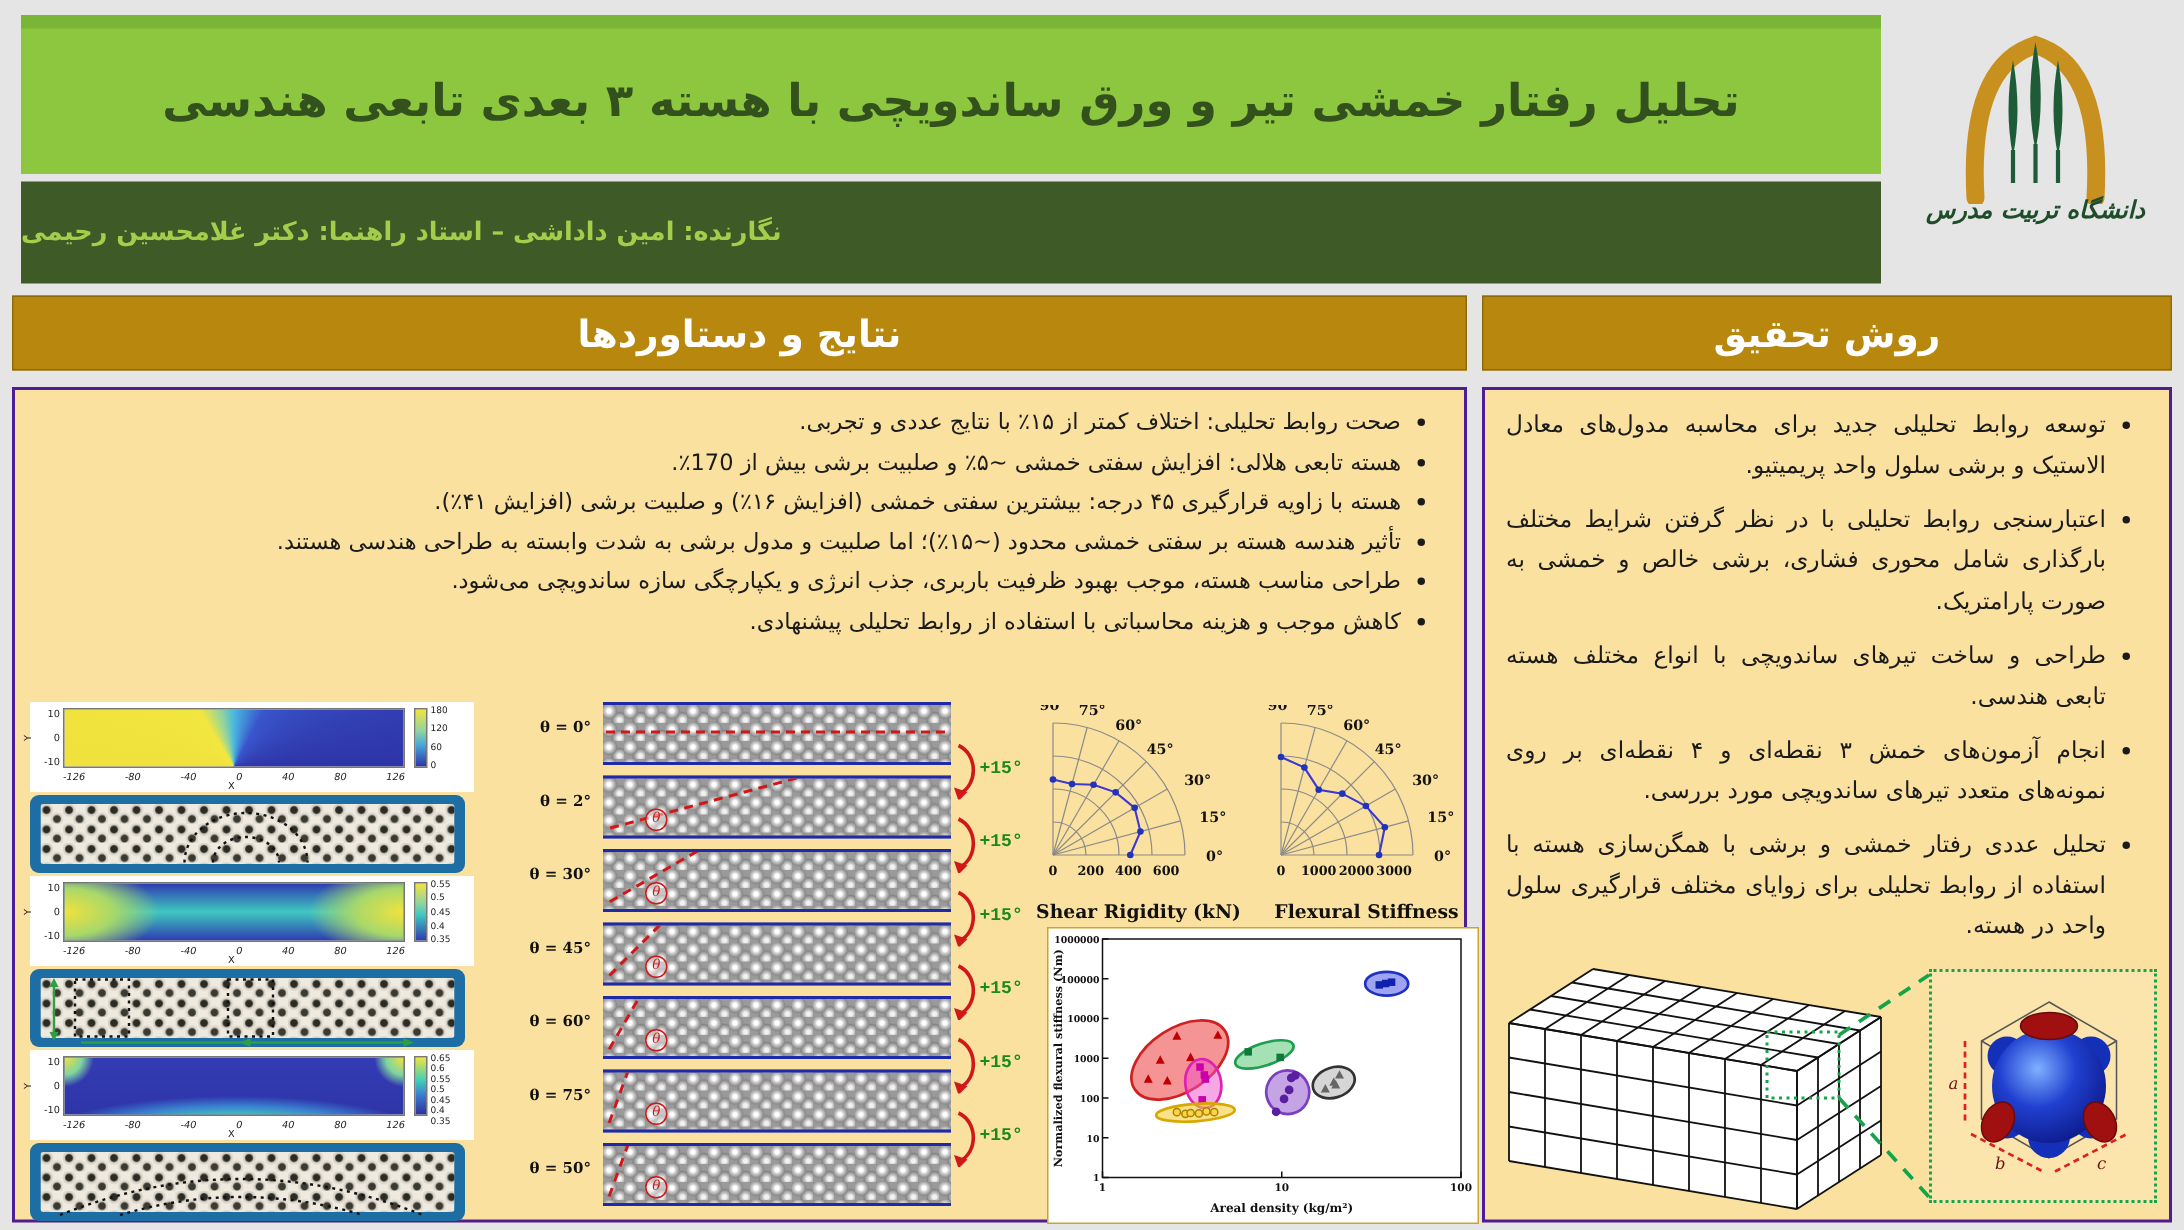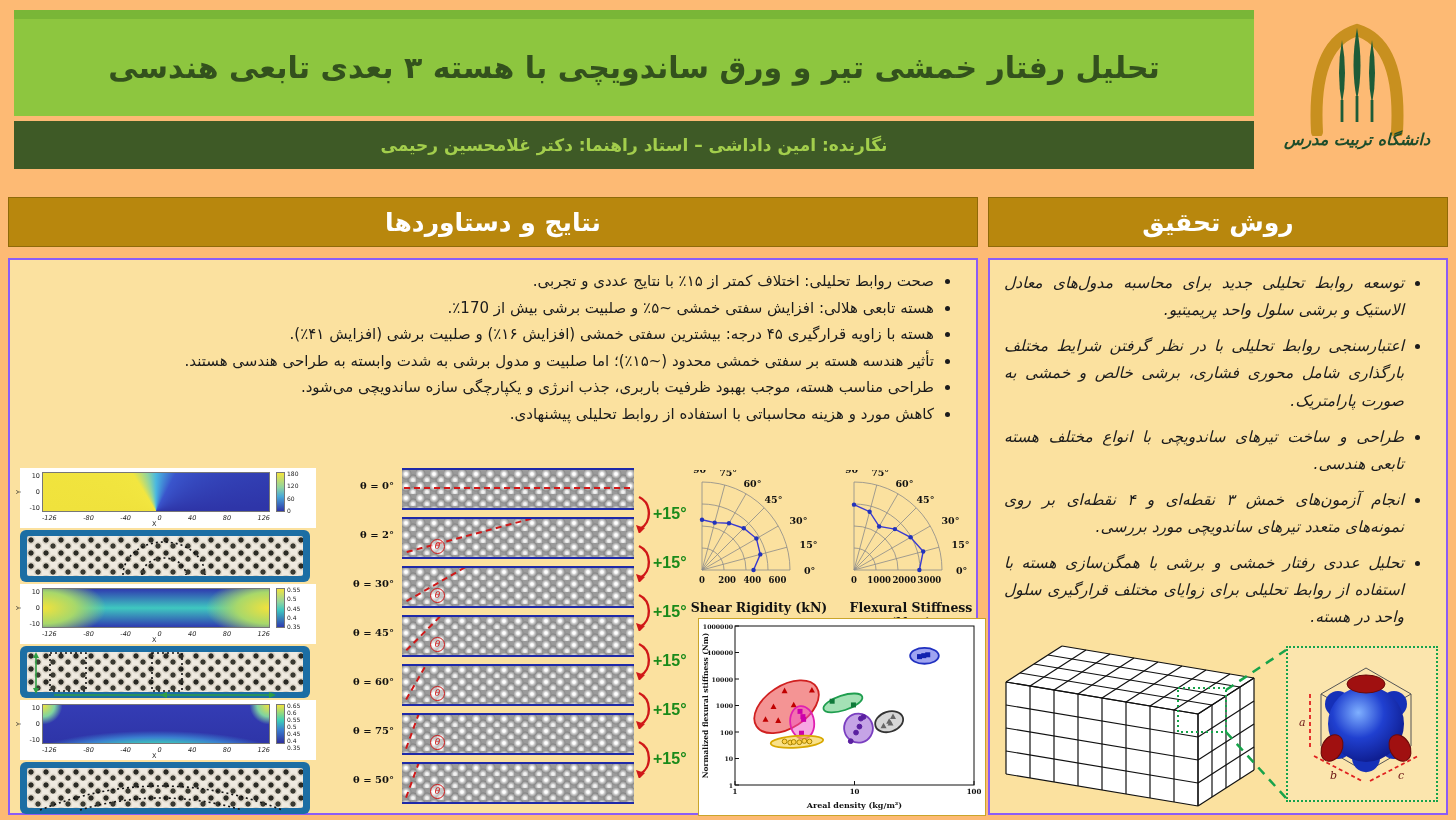--- a/index.html
+++ b/index.html
@@ -1,43 +1,43 @@
 <!DOCTYPE html>
 <html lang="fa"><head>
 <meta charset="utf-8">
 <style>
   html,body{margin:0;padding:0;background:#fff;}
-  .canvas{position:relative;width:1456px;height:820px;background:#fdba74;overflow:hidden;
+  .canvas{position:relative;width:1456px;height:820px;background:#e5e5e5;overflow:hidden;
           font-family:"DejaVu Sans",sans-serif;}
   
   .title-band{position:absolute;left:14px;top:10px;width:1240px;height:106px;
               background:#8dc63f;border-top:9px solid #79b637;box-sizing:border-box;
               display:flex;align-items:center;justify-content:center;}
   .title-band .title{direction:rtl;color:#33511d;font-size:30px;font-weight:bold;text-align:center;}
-  .author-band{position:absolute;left:14px;top:121px;width:1240px;height:48px;background:#3e5a26;
-               display:flex;align-items:center;justify-content:center;}
+  .author-band{position:absolute;left:14px;top:121px;width:1240px;height:68px;background:#3e5a26;
+               display:flex;align-items:center;}
   .author-band .authors{direction:rtl;color:#a3ce4c;font-size:17px;font-weight:bold;}
   .logo-box{position:absolute;left:1262px;top:4px;width:190px;height:182px;text-align:center;}
   .logo-box svg{display:block;margin:0 auto;}
   .logo-text{direction:rtl;color:#1e4d2b;font-size:16px;font-weight:bold;font-style:italic;margin-top:-6px;}
   
   .sec-header{position:absolute;height:50px;background:#b8870d;border:1px solid #8f6a08;box-sizing:border-box;
               display:flex;align-items:center;justify-content:center;}
   .sec-header span{color:#ffffff;font-size:25px;font-weight:bold;direction:rtl;}
   #results-header{left:8px;top:197px;width:970px;}
   #method-header{left:988px;top:197px;width:460px;}
-  .panel{position:absolute;top:258px;height:557px;background:#fbe19f;border:2px solid #8b5cf6;box-sizing:border-box;}
+  .panel{position:absolute;top:258px;height:557px;background:#fbe19f;border:2px solid #4c1d95;box-sizing:border-box;}
   #results-panel{left:8px;width:970px;}
   #method-panel{left:988px;width:460px;}
   
   ul.bullets{direction:rtl;margin:10px 18px 0 14px;padding:0 24px 0 0;color:#1b1b1b;}
   ul.bullets li{margin-bottom:4px;}
   #results-list{font-size:15px;line-height:1.5;}
   #method-list{font-size:15.5px;line-height:1.75;text-align:justify;}
-  #method-list li{margin-bottom:9px;font-style:italic;}
+  #method-list li{margin-bottom:9px;}
   
   .figs{direction:ltr;}
   #stackA{position:absolute;left:10px;top:208px;width:300px;height:346px;}
   .hm{position:relative;width:296px;height:60px;background:#ffffff;margin-bottom:2px;}
   .hm .plot{position:absolute;left:22px;top:4px;width:228px;height:40px;border:1px solid #777;box-sizing:border-box;}
   .hmg0{background:conic-gradient(at 50% 100%, #49b8e0 0deg,#3a55cc 28deg,#2e35a8 88deg,#2e35a8 90deg,
         #2e35a8 270deg,#f0e23c 270deg,#f2e640 328deg,#8fd4a0 347deg,#49b8e0 360deg);}
   .hmg1{background:radial-gradient(ellipse 45% 130% at 0% 50%, #f2e23c 0%, #a8d86a 32%, rgba(0,0,0,0) 62%),
         radial-gradient(ellipse 45% 130% at 100% 50%, #f2e23c 0%, #a8d86a 32%, rgba(0,0,0,0) 62%),
         linear-gradient(180deg,#2f3bb0 0%,#3fc8c0 50%,#2f3bb0 100%);}
@@ -72,22 +72,22 @@
         border-top:2px solid #1f2aa8;border-bottom:2px solid #1f2aa8;overflow:hidden;
         background-color:#9a9a9a;
         background-image:radial-gradient(circle at 4px 4px, #ffffff 1.3px, #cfcfcf 2.6px, #8c8c8c 5px, rgba(0,0,0,0) 6px),
                          radial-gradient(circle at 11px 10px, #f2f2f2 1.3px, #c4c4c4 2.6px, #848484 5px, rgba(0,0,0,0) 6px);
         background-size:14px 12px;}
   .dash{position:absolute;border-top:2.5px dashed #d01818;transform-origin:left bottom;}
   .tcirc{position:absolute;left:28px;bottom:3px;width:13px;height:13px;border:1.6px solid #d01818;border-radius:50%;
          color:#d01818;font-family:"DejaVu Serif",serif;font-style:italic;font-size:9px;line-height:12px;
          text-align:center;background:rgba(255,255,255,.45);}
   .step{position:absolute;left:294px;width:40px;height:36px;}
-  .step .plus{position:absolute;left:17px;top:10px;color:#1a8a1a;font-weight:bold;font-size:16px;
-              font-family:Liberation Sans, sans-serif;}
+  .step .plus{position:absolute;left:17px;top:10px;color:#1a8a1a;font-weight:bold;font-size:12px;
+              font-family:Liberation Mono, monospace;}
   
   #polarWrap{position:absolute;left:674px;top:210px;width:300px;height:148px;}
   .polar-cap{position:absolute;top:130px;width:150px;text-align:center;font-family:"DejaVu Serif",serif;
              font-weight:bold;font-size:12.5px;color:#111;}
   #scatterBox{position:absolute;left:688px;top:358px;width:286px;height:196px;background:#ffffff;
               border:1px solid #caa52a;}
   
   #methodFig{position:absolute;left:2px;top:376px;width:452px;height:178px;}
   #unitCell{position:absolute;left:296px;top:386px;width:152px;height:156px;border:2px dotted #17a34a;
             box-sizing:border-box;background:rgba(255,255,255,0.15);}
@@ -126,21 +126,21 @@
     <span>نتایج و دستاوردها</span>
   </div>
 
   <div class="panel" id="results-panel">
     <ul class="bullets" id="results-list">
         <li>صحت روابط تحلیلی: اختلاف کمتر از ۱۵٪ با نتایج عددی و تجربی.</li>
         <li>هسته تابعی هلالی: افزایش سفتی خمشی ~۵٪ و صلبیت برشی بیش از 170٪.</li>
         <li>هسته با زاویه قرارگیری ۴۵ درجه: بیشترین سفتی خمشی (افزایش ۱۶٪) و صلبیت برشی (افزایش ۴۱٪).</li>
         <li>تأثیر هندسه هسته بر سفتی خمشی محدود (~۱۵٪)؛ اما صلبیت و مدول برشی به شدت وابسته به طراحی هندسی هستند.</li>
         <li>طراحی مناسب هسته، موجب بهبود ظرفیت باربری، جذب انرژی و یکپارچگی سازه ساندویچی می‌شود.</li>
-        <li>کاهش مورد و هزینه محاسباتی با استفاده از روابط تحلیلی پیشنهادی.</li>
+        <li>کاهش موجب و هزینه محاسباتی با استفاده از روابط تحلیلی پیشنهادی.</li>
       </ul>
 
     <div class="figs">
 
       <div id="stackA">
         <div class="hm" id="hm0">
             <div class="plot hmg0"></div>
             <div class="yticks">
               <span>10</span>
               <span>0</span>

